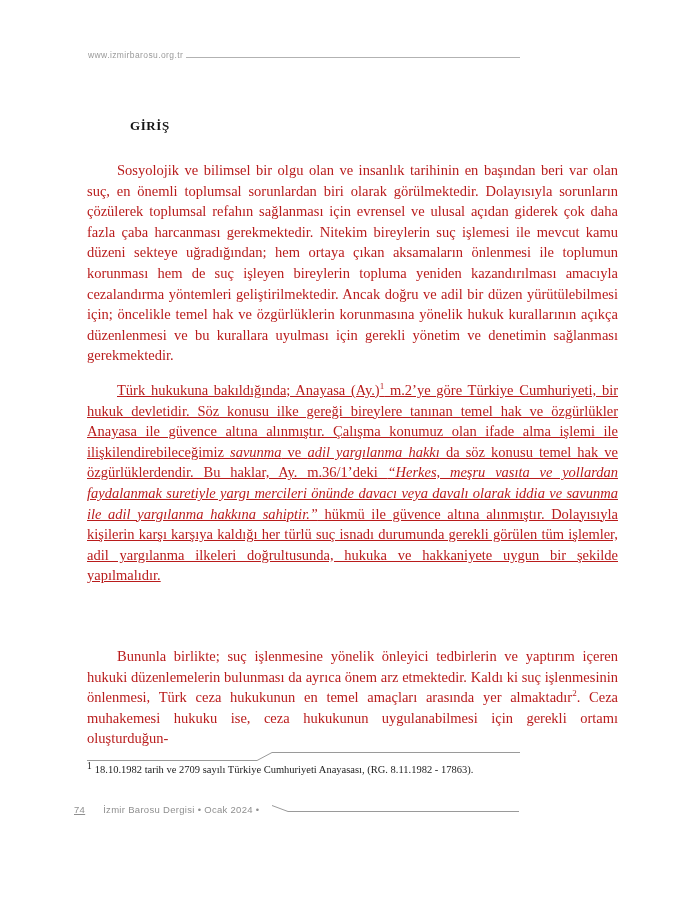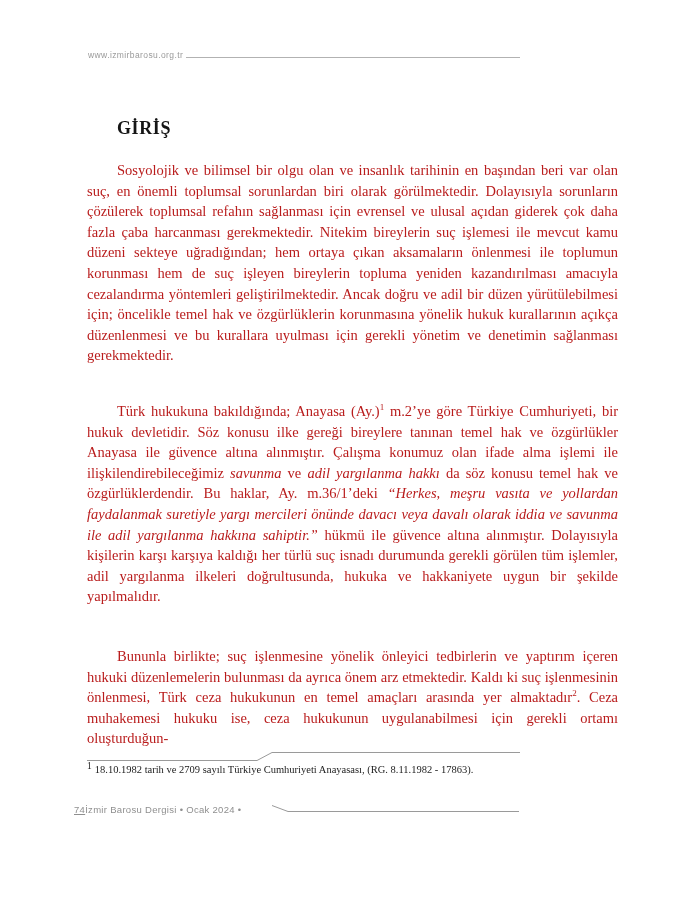--- a/index.html
+++ b/index.html
@@ -20,38 +20,38 @@
     color: #9a9a9a;
   }
   .hdr-rule {
     position: absolute;
     left: 186px; top: 57px;
     width: 334px; height: 1px;
     background: #b2b2b2;
   }
   .section-title {
     position: absolute;
-    left: 117px; top: 118px;
-    font-size: 18px;
+    left: 130px; top: 118px;
+    font-size: 13px;
     font-weight: bold;
     letter-spacing: 0.6px;
     color: #151515;
   }
   .para {
     position: absolute;
     left: 87px;
     width: 531px;
     font-size: 14.5px;
     line-height: 20.6px;
     color: #b91c1c;
     text-align: justify;
     text-indent: 30px;
   }
   .para-1 { top: 160px; }
-  .para-2 { top: 401px; }
+  .para-2 { top: 380px; text-decoration: underline; }
   .para-3 { top: 646px; font-family: Liberation Serif, serif; }
   .it { font-style: italic; }
   .sup {
     font-size: 9px;
     vertical-align: super;
     line-height: 0;
   }
   .fnote-sep, .ftr-rule {
     position: absolute;
     left: 0; top: 0;
@@ -76,21 +76,21 @@
   }
   .footer-text {
     position: absolute;
     left: 74px; top: 804px;
     font-family: "Liberation Sans", sans-serif;
     font-size: 9.5px;
     letter-spacing: 0.3px;
     color: #8f8f8f;
     white-space: nowrap;
   }
-  .footer-text .pgnum { margin-right: 0; text-decoration: underline; }
+  .footer-text .pgnum { margin-right: 18px; text-decoration: underline; }
 </style>
 </head>
 <body>
 
 <div class="page">
 
   <div>
     <span class="hdr-url">www.izmirbarosu.org.tr</span>
     <div class="hdr-rule"></div>
   </div>

